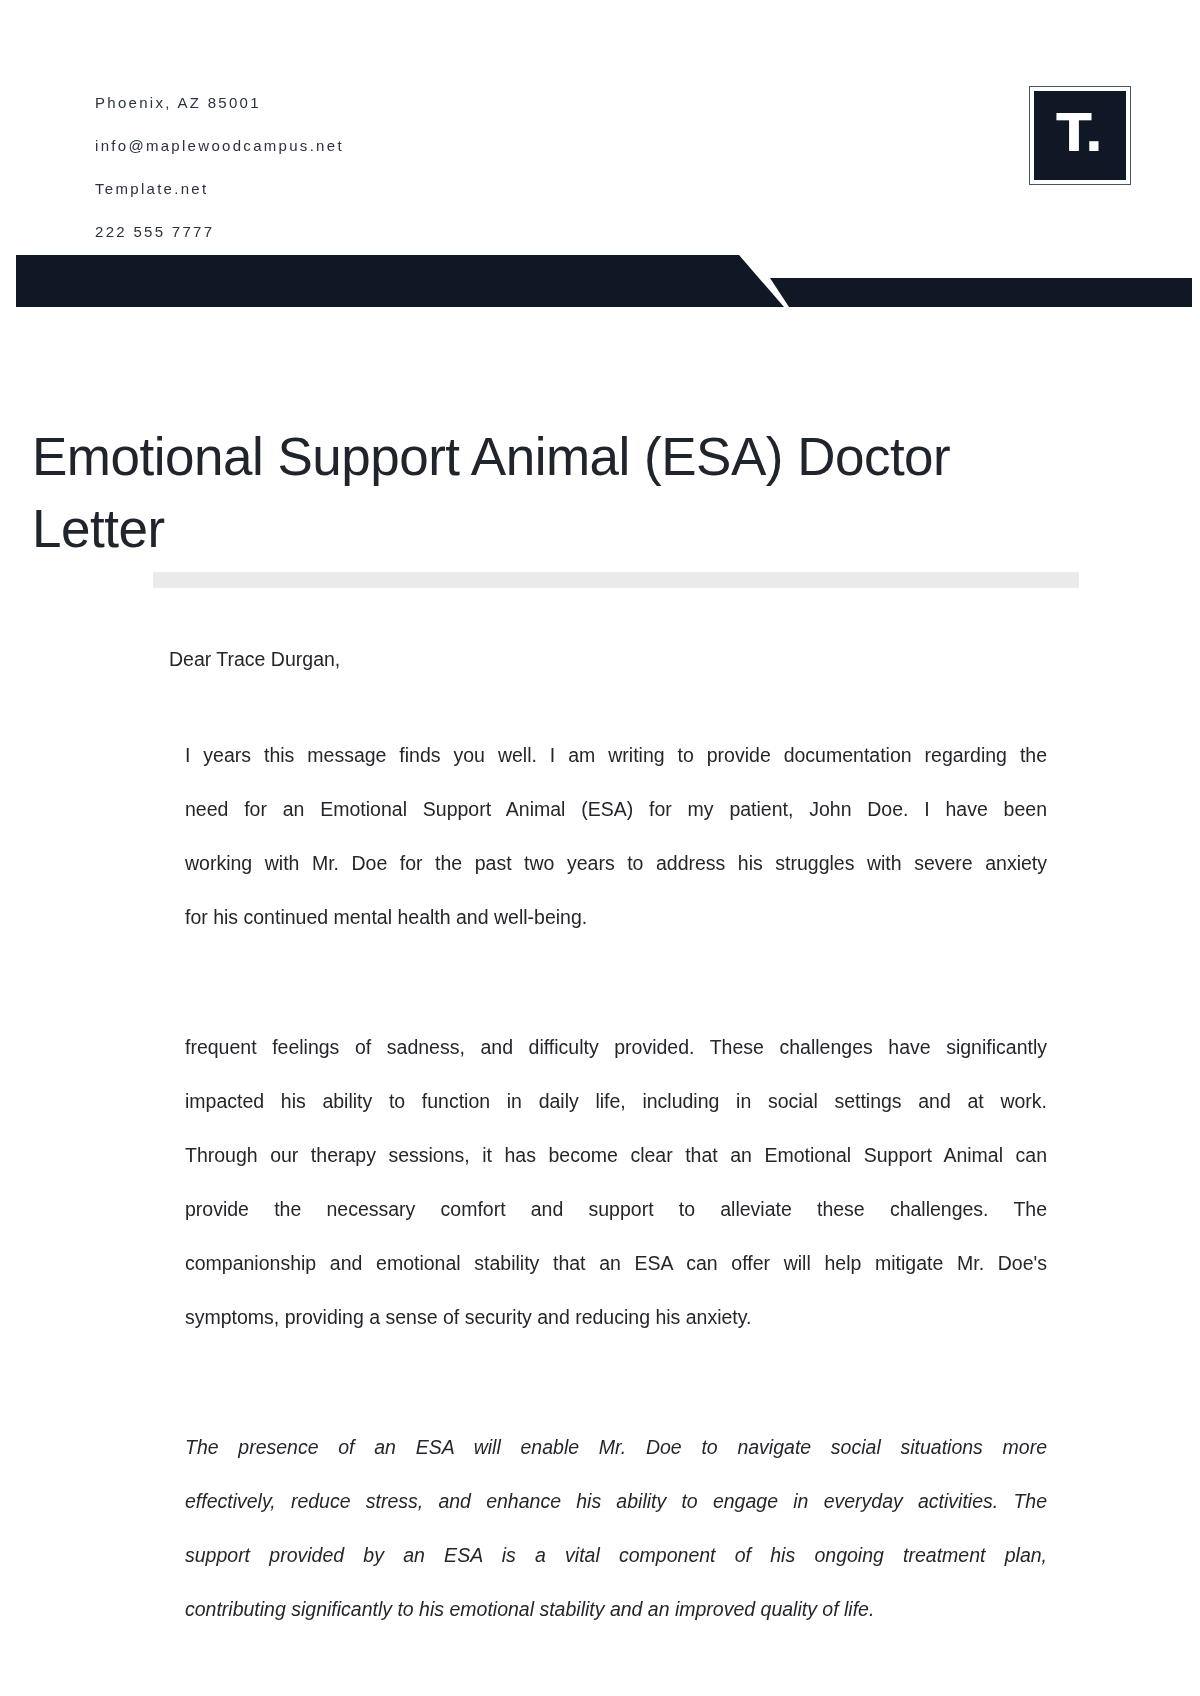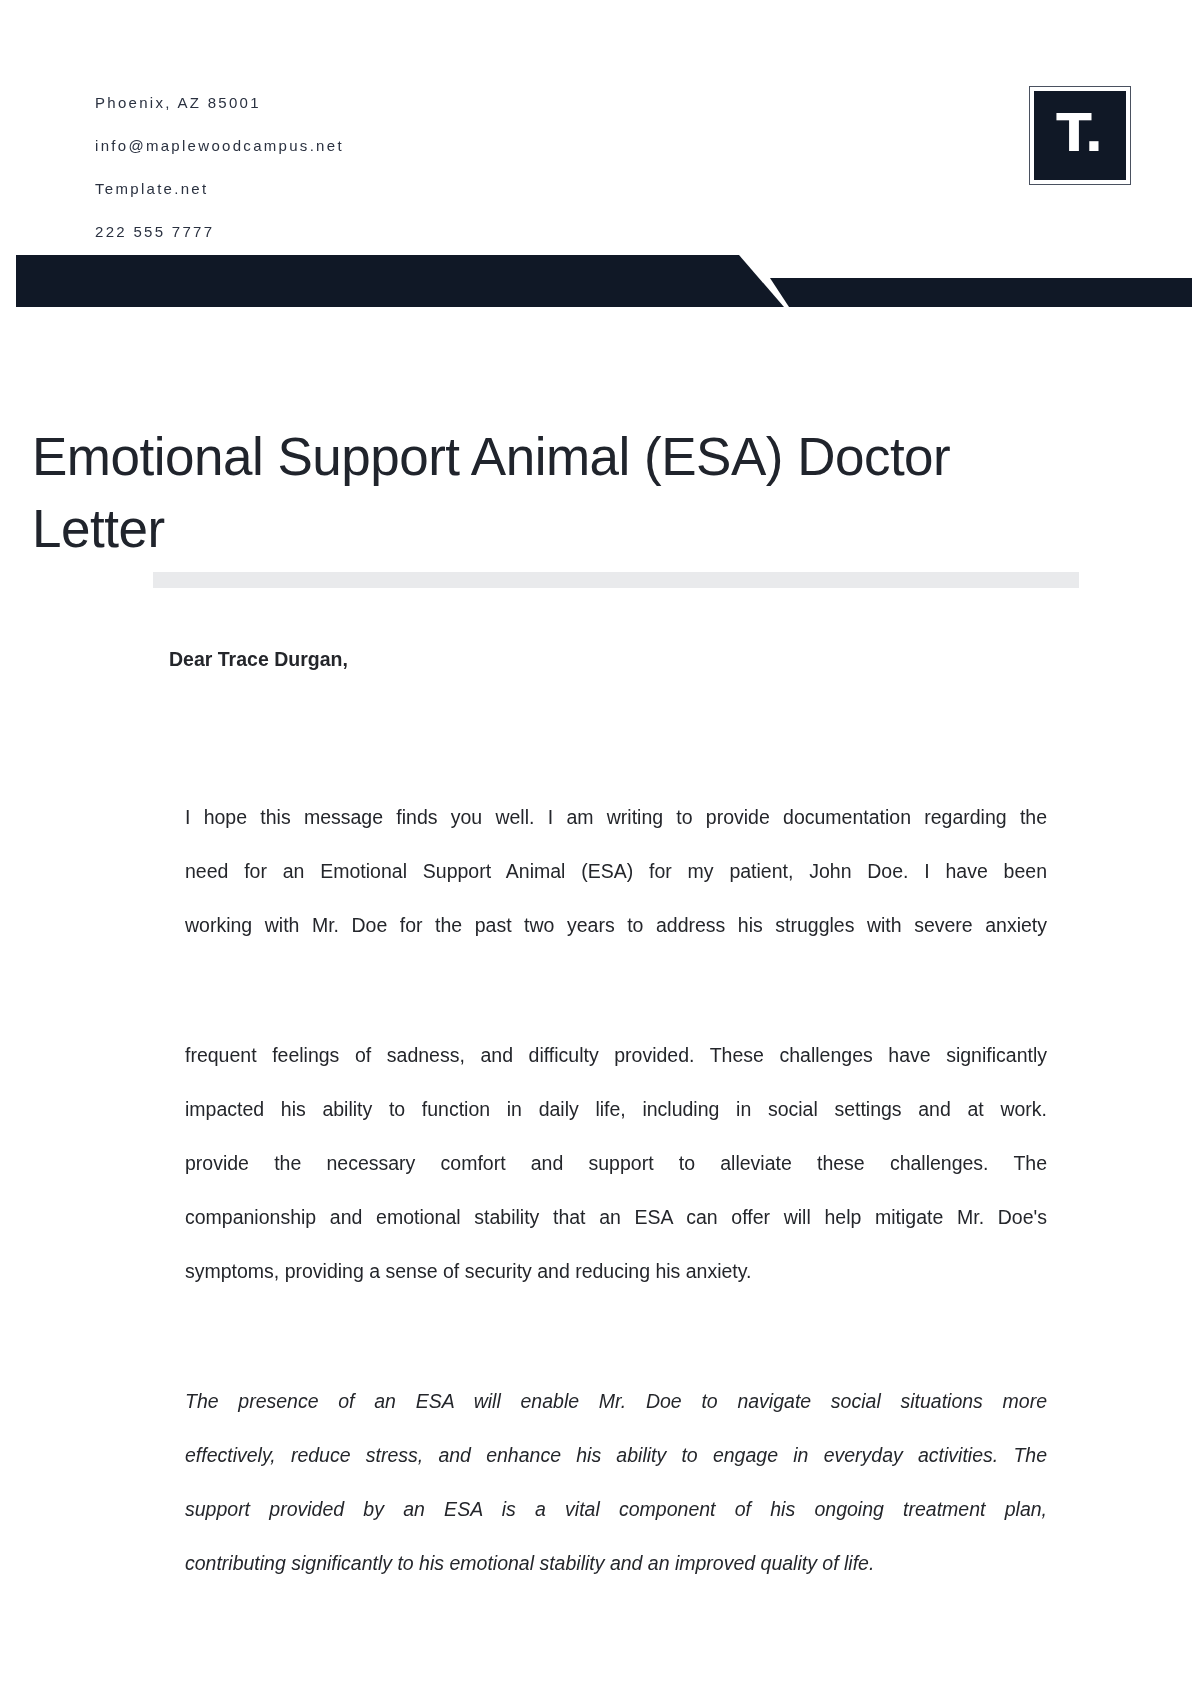--- a/index.html
+++ b/index.html
@@ -84,22 +84,22 @@
   
   .letter-body{
     position:absolute;
     left:137px; top:608px;
     width:926px;
     font-size:19.5px;
     line-height:38px;
     color:var(--body-text);
   }
   .salutation{
-    font-weight:700;
-    margin-bottom:88px;
+    font-weight:400;
+    margin-bottom:26px;
   }
   .paragraph{margin-bottom:60px;}
   .paragraph:last-child{margin-bottom:16px;font-style:italic;}
   .line{text-align:left;}
   .line.just{
     text-align:justify;
     text-align-last:justify;
   }
 </style>
 </head>
@@ -125,27 +125,29 @@
     <div>Emotional Support Animal (ESA) Doctor</div>
     <div>Letter</div>
   </div>
 
   <div class="divider"></div>
 
   <div class="letter-body">
     <div class="salutation">Dear Trace Durgan,</div>
     <div id="paragraphs">
         <div class="paragraph">
-          <div class="line just">I hope this message finds you well. I am writing to provide documentation regarding the</div>
+          <div class="line just">I years this message finds you well. I am writing to provide documentation regarding the</div>
           <div class="line just">need for an Emotional Support Animal (ESA) for my patient, John Doe. I have been</div>
           <div class="line just">working with Mr. Doe for the past two years to address his struggles with severe anxiety</div>
+          <div class="line">for his continued mental health and well-being.</div>
         </div>
         <div class="paragraph">
           <div class="line just">frequent feelings of sadness, and difficulty provided. These challenges have significantly</div>
           <div class="line just">impacted his ability to function in daily life, including in social settings and at work.</div>
+          <div class="line just">Through our therapy sessions, it has become clear that an Emotional Support Animal can</div>
           <div class="line just">provide the necessary comfort and support to alleviate these challenges. The</div>
           <div class="line just">companionship and emotional stability that an ESA can offer will help mitigate Mr. Doe's</div>
           <div class="line">symptoms, providing a sense of security and reducing his anxiety.</div>
         </div>
         <div class="paragraph">
           <div class="line just">The presence of an ESA will enable Mr. Doe to navigate social situations more</div>
           <div class="line just">effectively, reduce stress, and enhance his ability to engage in everyday activities. The</div>
           <div class="line just">support provided by an ESA is a vital component of his ongoing treatment plan,</div>
           <div class="line">contributing significantly to his emotional stability and an improved quality of life.</div>
         </div>

